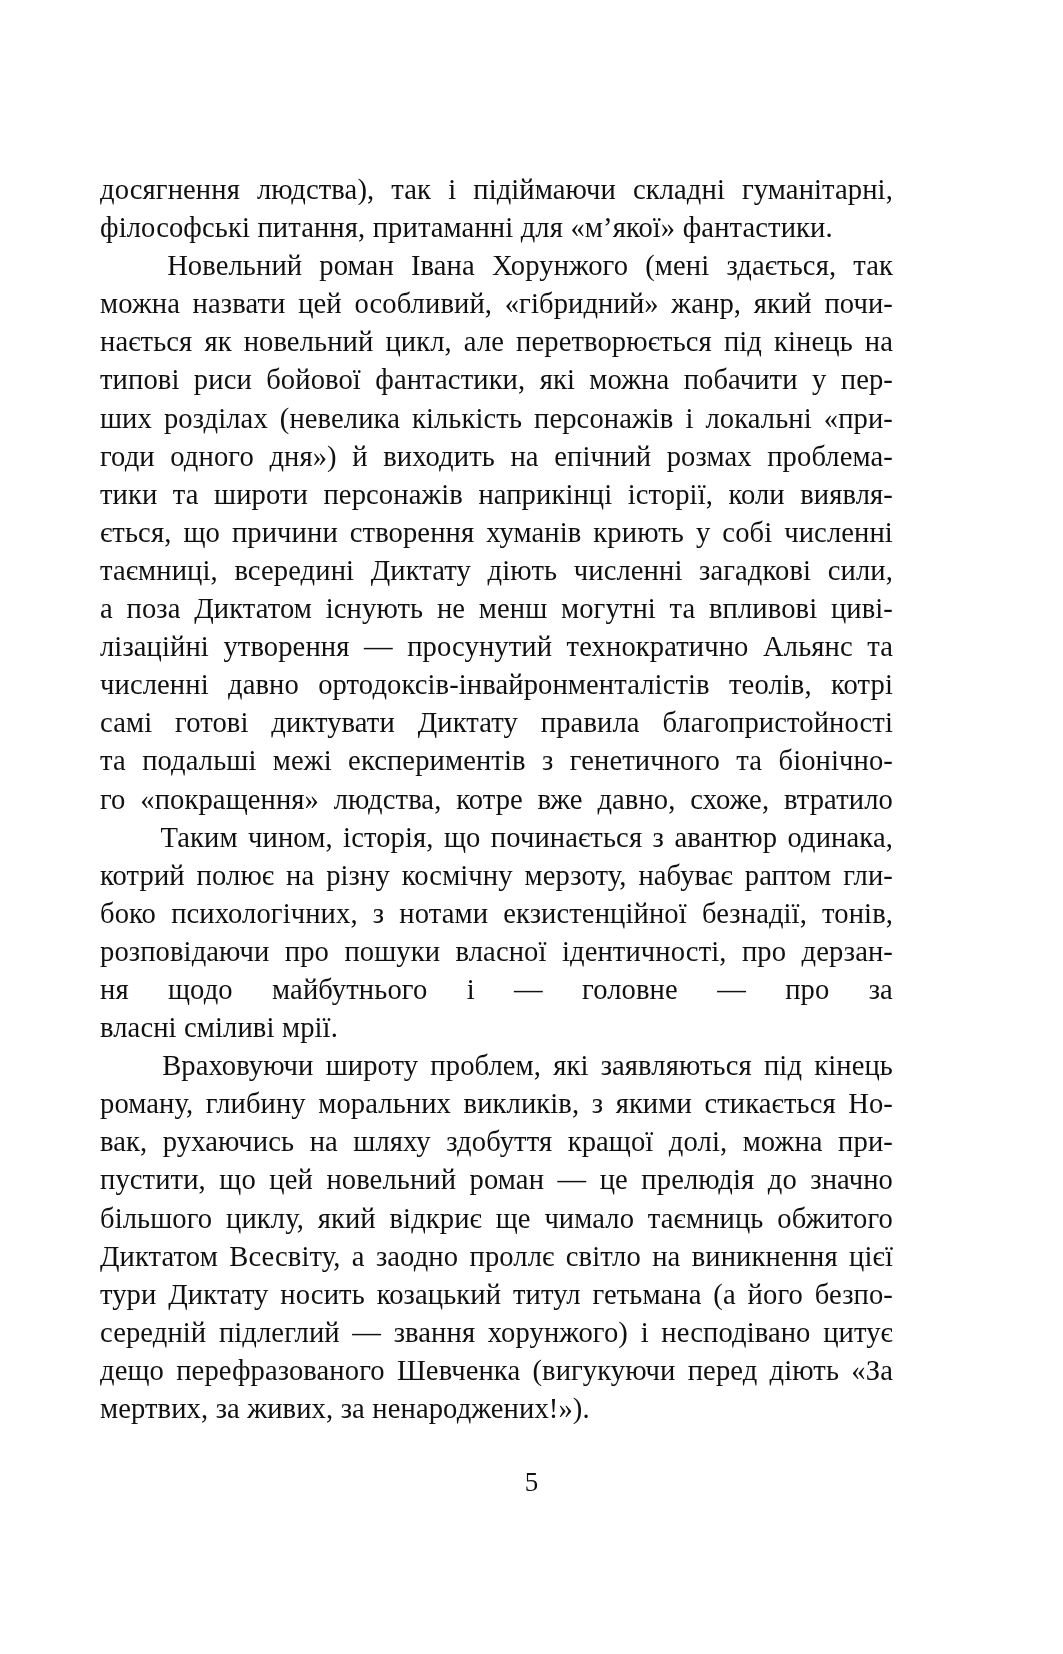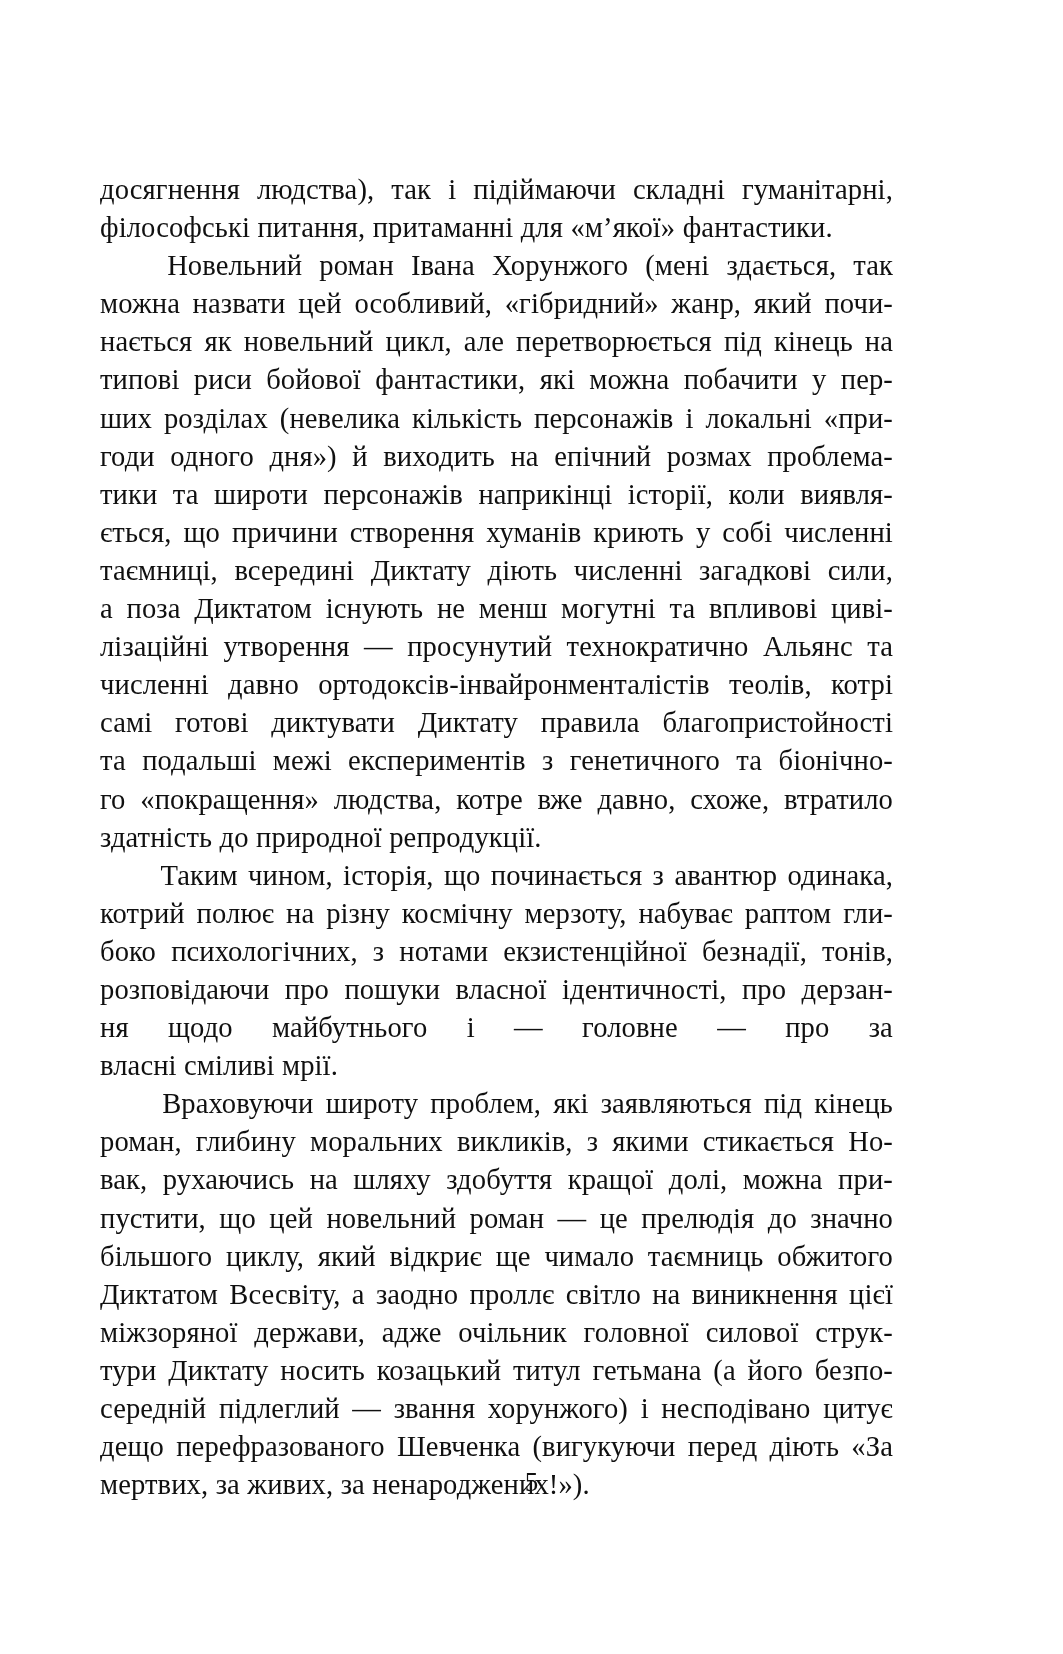--- a/index.html
+++ b/index.html
@@ -92,38 +92,36 @@
         <span class="line just"><span>годи</span><span>одного</span><span>дня»)</span><span>й</span><span>виходить</span><span>на</span><span>епічний</span><span>розмах</span><span>проблема-</span></span>
         <span class="line just"><span>тики</span><span>та</span><span>широти</span><span>персонажів</span><span>наприкінці</span><span>історії,</span><span>коли</span><span>виявля-</span></span>
         <span class="line just"><span>ється,</span><span>що</span><span>причини</span><span>створення</span><span>хуманів</span><span>криють</span><span>у</span><span>собі</span><span>численні</span></span>
         <span class="line just"><span>таємниці,</span><span>всередині</span><span>Диктату</span><span>діють</span><span>численні</span><span>загадкові</span><span>сили,</span></span>
         <span class="line just"><span>а</span><span>поза</span><span>Диктатом</span><span>існують</span><span>не</span><span>менш</span><span>могутні</span><span>та</span><span>впливові</span><span>циві-</span></span>
         <span class="line just"><span>лізаційні</span><span>утворення</span><span>—</span><span>просунутий</span><span>технократично</span><span>Альянс</span><span>та</span></span>
         <span class="line just"><span>численні</span><span>давно</span><span>ортодоксів-інвайронменталістів</span><span>теолів,</span><span>котрі</span></span>
         <span class="line just"><span>самі</span><span>готові</span><span>диктувати</span><span>Диктату</span><span>правила</span><span>благопристойності</span></span>
         <span class="line just"><span>та</span><span>подальші</span><span>межі</span><span>експериментів</span><span>з</span><span>генетичного</span><span>та</span><span>біонічно-</span></span>
         <span class="line just"><span>го</span><span>«покращення»</span><span>людства,</span><span>котре</span><span>вже</span><span>давно,</span><span>схоже,</span><span>втратило</span></span>
-        <span class="line last">здатність до природної репродукції.</span>
       </p>
       <p class="para">
         <span class="line just"><span class="indent"></span><span>Таким</span><span>чином,</span><span>історія,</span><span>що</span><span>починається</span><span>з</span><span>авантюр</span><span>одинака,</span></span>
         <span class="line just"><span>котрий</span><span>полює</span><span>на</span><span>різну</span><span>космічну</span><span>мерзоту,</span><span>набуває</span><span>раптом</span><span>гли-</span></span>
         <span class="line just"><span>боко</span><span>психологічних,</span><span>з</span><span>нотами</span><span>екзистенційної</span><span>безнадії,</span><span>тонів,</span></span>
         <span class="line just"><span>розповідаючи</span><span>про</span><span>пошуки</span><span>власної</span><span>ідентичності,</span><span>про</span><span>дерзан-</span></span>
         <span class="line just"><span>ня</span><span>щодо</span><span>майбутнього</span><span>і</span><span>—</span><span>головне</span><span>—</span><span>про</span><span>за</span></span>
         <span class="line last">власні сміливі мрії.</span>
       </p>
       <p class="para">
         <span class="line just"><span class="indent"></span><span>Враховуючи</span><span>широту</span><span>проблем,</span><span>які</span><span>заявляються</span><span>під</span><span>кінець</span></span>
-        <span class="line just"><span>роман,</span><span>глибину</span><span>моральних</span><span>викликів,</span><span>з</span><span>якими</span><span>стикається</span><span>Но-</span></span>
+        <span class="line just"><span>роману,</span><span>глибину</span><span>моральних</span><span>викликів,</span><span>з</span><span>якими</span><span>стикається</span><span>Но-</span></span>
         <span class="line just"><span>вак,</span><span>рухаючись</span><span>на</span><span>шляху</span><span>здобуття</span><span>кращої</span><span>долі,</span><span>можна</span><span>при-</span></span>
         <span class="line just"><span>пустити,</span><span>що</span><span>цей</span><span>новельний</span><span>роман</span><span>—</span><span>це</span><span>прелюдія</span><span>до</span><span>значно</span></span>
         <span class="line just"><span>більшого</span><span>циклу,</span><span>який</span><span>відкриє</span><span>ще</span><span>чимало</span><span>таємниць</span><span>обжитого</span></span>
         <span class="line just"><span>Диктатом</span><span>Всесвіту,</span><span>а</span><span>заодно</span><span>проллє</span><span>світло</span><span>на</span><span>виникнення</span><span>цієї</span></span>
-        <span class="line just"><span>міжзоряної</span><span>держави,</span><span>адже</span><span>очільник</span><span>головної</span><span>силової</span><span>струк-</span></span>
         <span class="line just"><span>тури</span><span>Диктату</span><span>носить</span><span>козацький</span><span>титул</span><span>гетьмана</span><span>(а</span><span>його</span><span>безпо-</span></span>
         <span class="line just"><span>середній</span><span>підлеглий</span><span>—</span><span>звання</span><span>хорунжого)</span><span>і</span><span>несподівано</span><span>цитує</span></span>
         <span class="line just"><span>дещо</span><span>перефразованого</span><span>Шевченка</span><span>(вигукуючи</span><span>перед</span><span>діють</span><span>«За</span></span>
         <span class="line last">мертвих, за живих, за ненароджених!»).</span>
       </p>
     </div>
 
   <div class="folio">5</div>
 
 </div>

